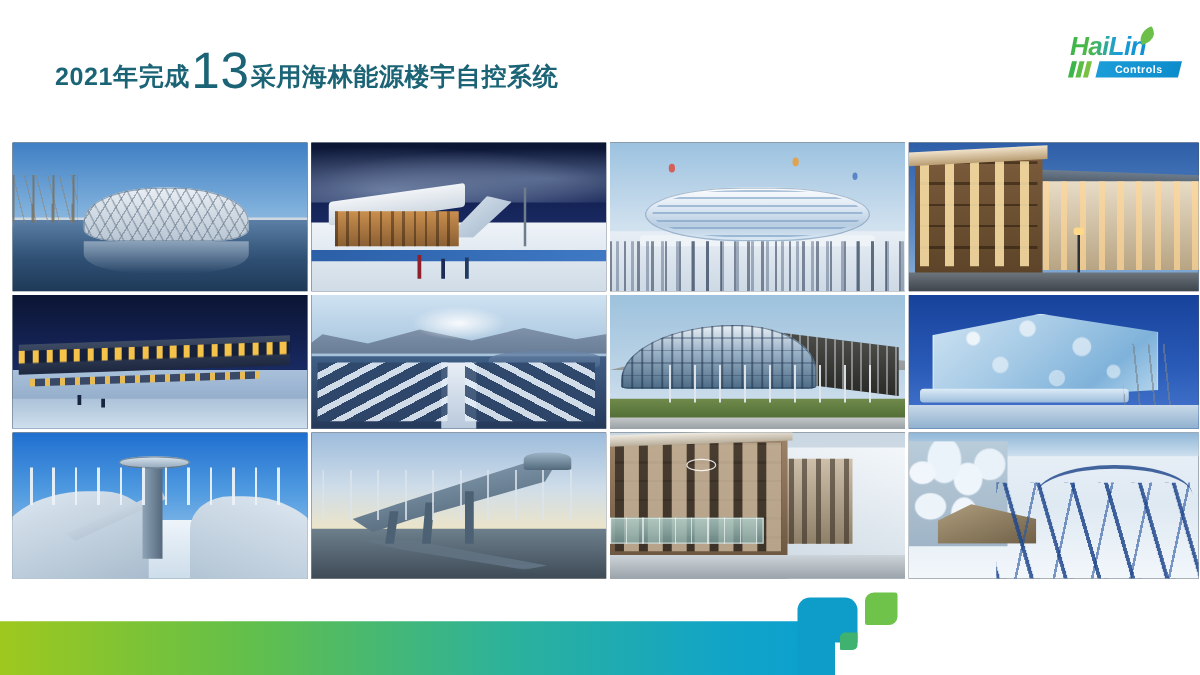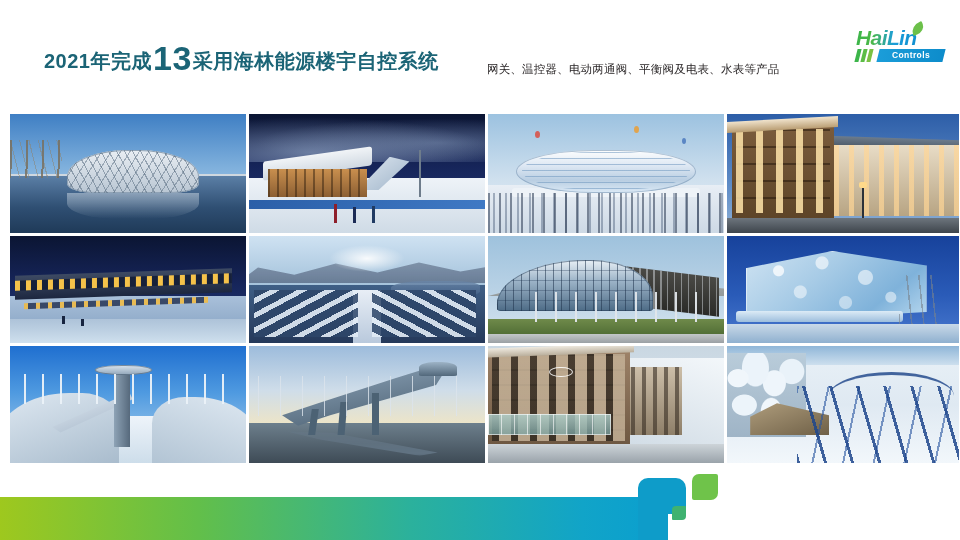--- a/index.html
+++ b/index.html
@@ -36,25 +36,25 @@
     color: #1b6476;
     font-weight: bold;
     letter-spacing: .5px;
   }
   .title .t-pre,
   .title .t-post {
     font-size: 20px;
     vertical-align: baseline;
   }
   .title .t-big {
-    font-size: 34px;
+    font-size: 41px;
     line-height: 0;
     vertical-align: -2px;
     padding: 0 1px;
-    font-weight: bold;
+    font-weight: normal;
   }
 
   .subtext {
     position: absolute;
     left: 487px;
     top: 58px;
     width: 360px;
     color: #231f20;
     font-size: 11.5px;
     line-height: 22px;
@@ -495,21 +495,20 @@
 
 <div class="slide">
 
   <div class="header">
 
     <div class="title">
       <span class="t-pre">2021年完成</span><span class="t-big">13</span><span class="t-post">采用海林能源楼宇自控系统</span>
     </div>
 
     <div class="subtext">
-      <span class="ln">网关、温控器、电动两通阀、平衡阀及电表、水表等产品</span>
     </div>
 
     <div class="logo">
       <div class="logo-word">HaiLin</div>
       <div class="logo-leaf"></div>
       <div class="logo-bars">
           <i></i>
           <i></i>
           <i></i>
         </div>

